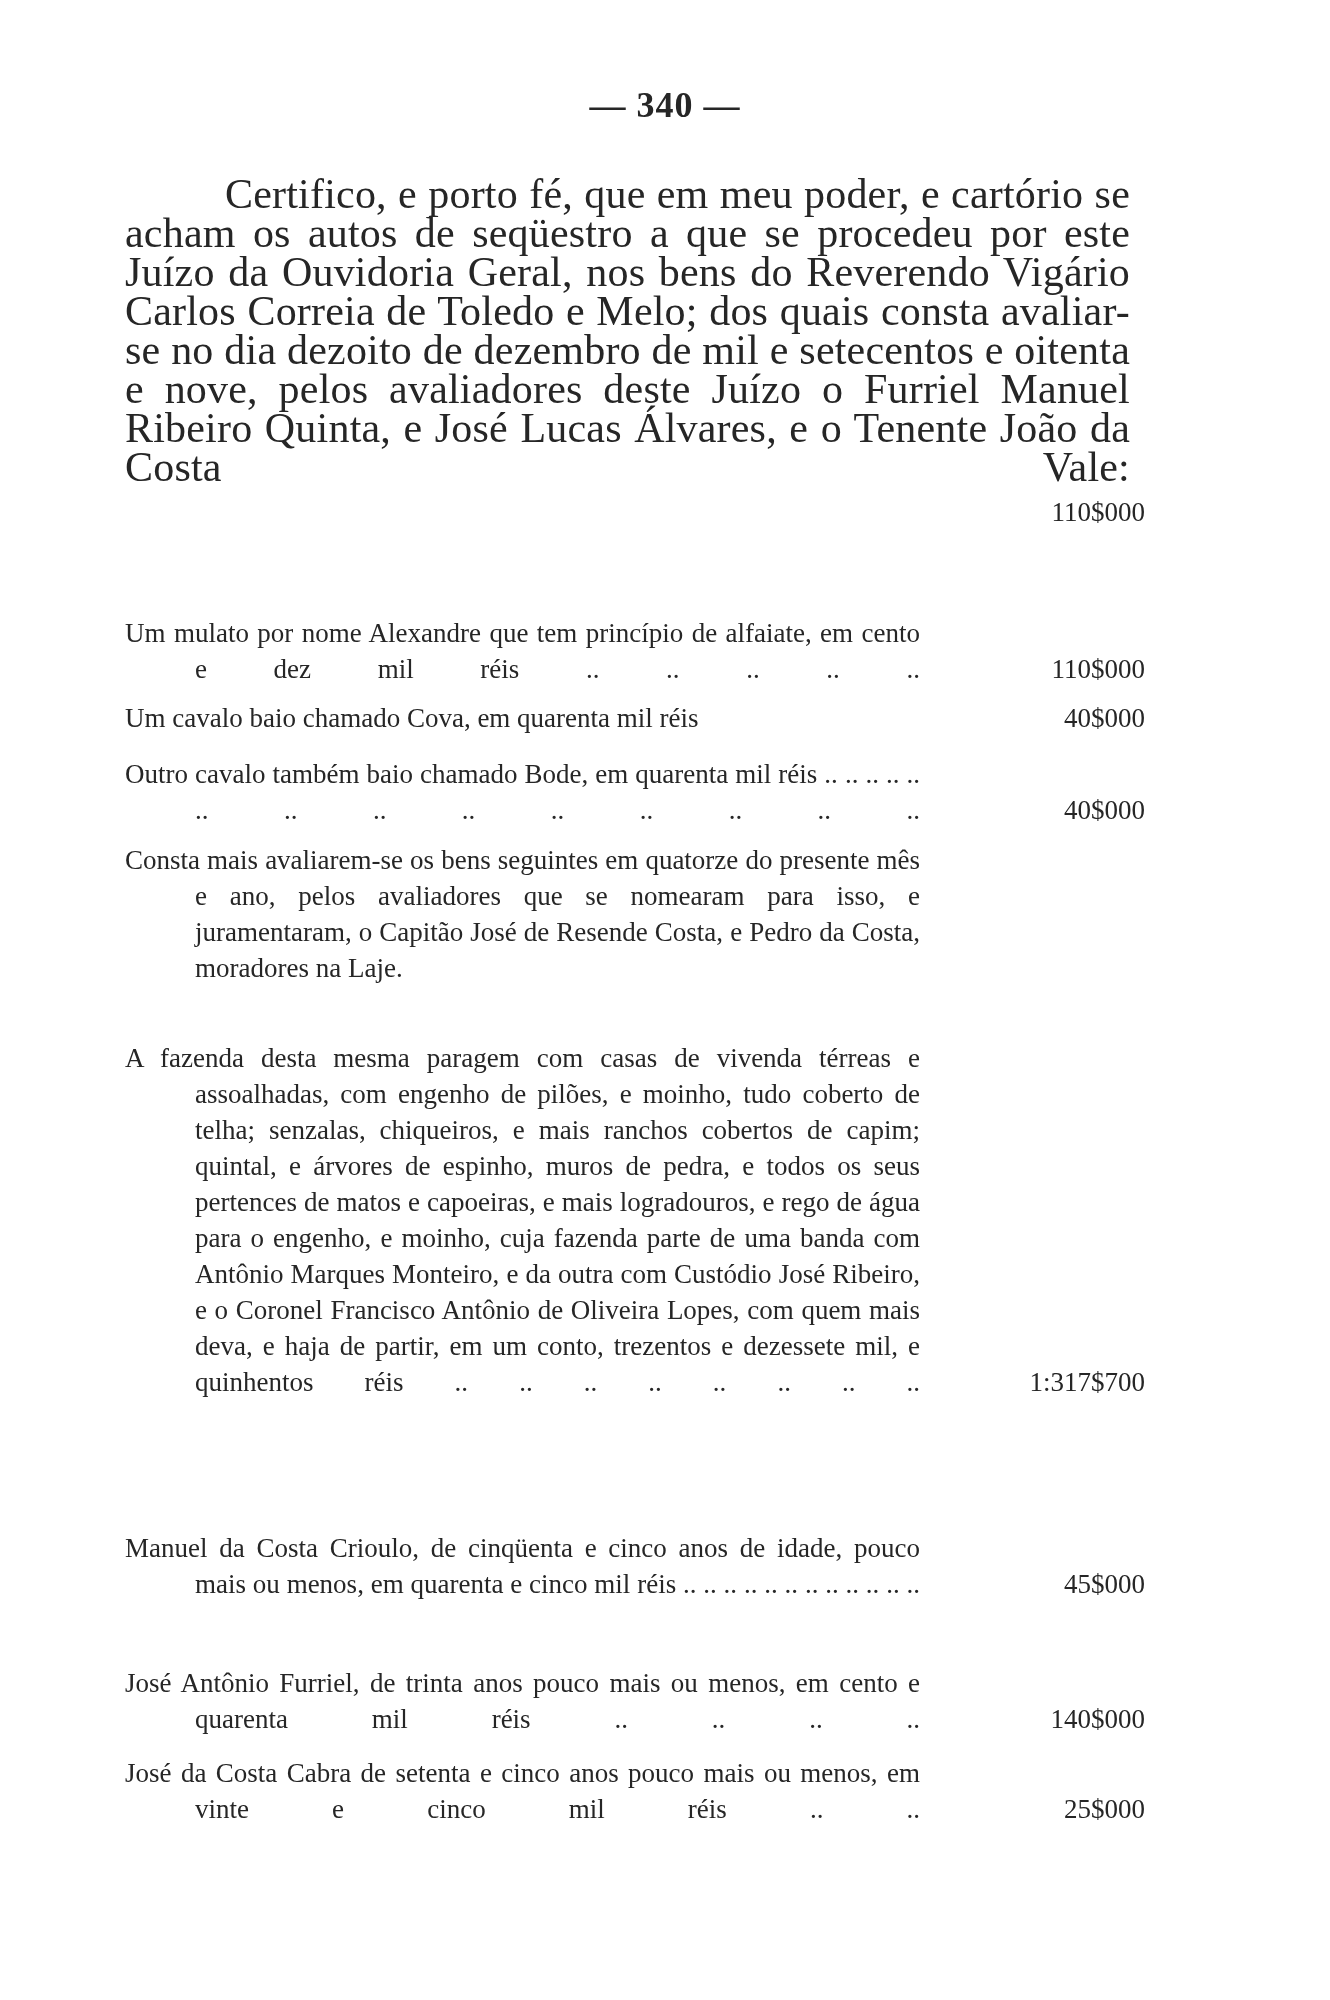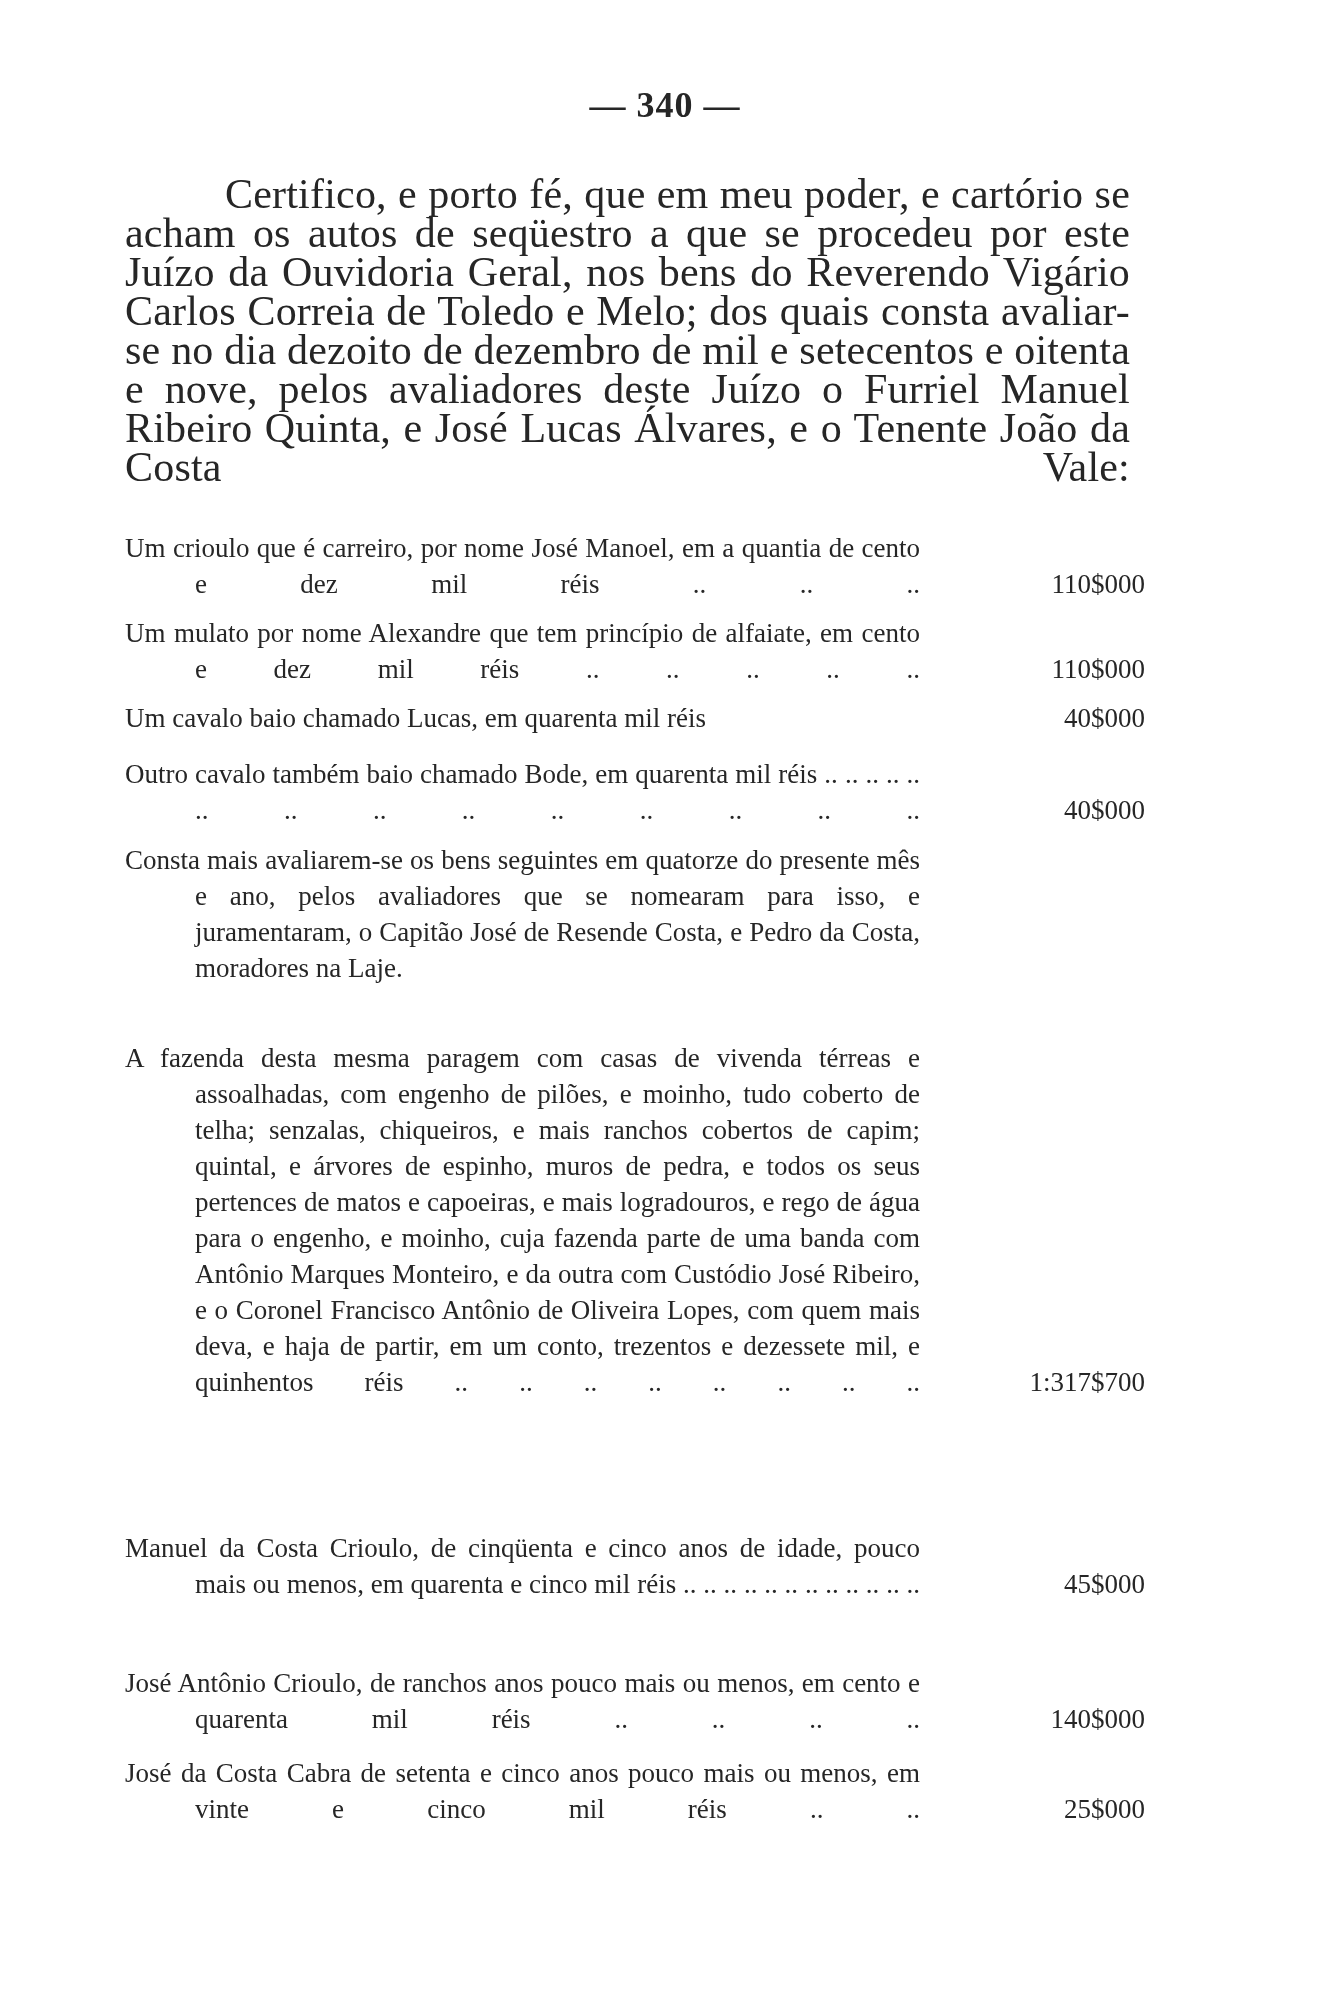--- a/index.html
+++ b/index.html
@@ -36,47 +36,46 @@
 <body>
 
 <div class="page-number">— 340 —</div>
 
 <div class="intro">
   <p>Certifico, e porto fé, que em meu poder, e cartório se acham os autos de seqüestro a que se procedeu por este Juízo da Ouvidoria Geral, nos bens do Reverendo Vigário Carlos Correia de Toledo e Melo; dos quais consta avaliar-se no dia dezoito de dezembro de mil e setecentos e oitenta e nove, pelos avaliadores deste Juízo o Furriel Manuel Ribeiro Quinta, e José Lucas Álvares, e o Tenente João da Costa Vale:</p>
 </div>
 
 <div class="entries">
   <div class="entry" style="top:530px">
-    <div class="text">Um crioulo que é carreiro, por nome José Manoel, em a quantia de cento e dez mil réis .. .. ..</div>
     <div class="amount">110$000</div>
   </div>
   <div class="entry" style="top:615px">
     <div class="text">Um mulato por nome Alexandre que tem princípio de alfaiate, em cento e dez mil réis .. .. .. .. ..</div>
     <div class="amount">110$000</div>
   </div>
   <div class="entry" style="top:700px">
-    <div class="text last-left">Um cavalo baio chamado Lucas, em quarenta mil réis</div>
+    <div class="text last-left">Um cavalo baio chamado Cova, em quarenta mil réis</div>
     <div class="amount">40$000</div>
   </div>
   <div class="entry" style="top:756px">
     <div class="text">Outro cavalo também baio chamado Bode, em quarenta mil réis .. .. .. .. .. .. .. .. .. .. .. .. .. ..</div>
     <div class="amount">40$000</div>
   </div>
   <div class="entry" style="top:842px">
     <div class="text last-left">Consta mais avaliarem-se os bens seguintes em quatorze do presente mês e ano, pelos avaliadores que se nomearam para isso, e juramentaram, o Capitão José de Resende Costa, e Pedro da Costa, moradores na Laje.</div>
   </div>
   <div class="entry" style="top:1040px">
     <div class="text">A fazenda desta mesma paragem com casas de vivenda térreas e assoalhadas, com engenho de pilões, e moinho, tudo coberto de telha; senzalas, chiqueiros, e mais ranchos cobertos de capim; quintal, e árvores de espinho, muros de pedra, e todos os seus pertences de matos e capoeiras, e mais logradouros, e rego de água para o engenho, e moinho, cuja fazenda parte de uma banda com Antônio Marques Monteiro, e da outra com Custódio José Ribeiro, e o Coronel Francisco Antônio de Oliveira Lopes, com quem mais deva, e haja de partir, em um conto, trezentos e dezessete mil, e quinhentos réis .. .. .. .. .. .. .. ..</div>
     <div class="amount">1:317$700</div>
   </div>
   <div class="entry" style="top:1530px">
     <div class="text">Manuel da Costa Crioulo, de cinqüenta e cinco anos de idade, pouco mais ou menos, em quarenta e cinco mil réis .. .. .. .. .. .. .. .. .. .. .. ..</div>
     <div class="amount">45$000</div>
   </div>
   <div class="entry" style="top:1665px">
-    <div class="text">José Antônio Crioulo, de ranchos anos pouco mais ou menos, em cento e quarenta mil réis .. .. .. ..</div>
+    <div class="text">José Antônio Furriel, de trinta anos pouco mais ou menos, em cento e quarenta mil réis .. .. .. ..</div>
     <div class="amount">140$000</div>
   </div>
   <div class="entry" style="top:1755px">
     <div class="text">José da Costa Cabra de setenta e cinco anos pouco mais ou menos, em vinte e cinco mil réis .. ..</div>
     <div class="amount">25$000</div>
   </div>
 </div>
 
 </body></html>

